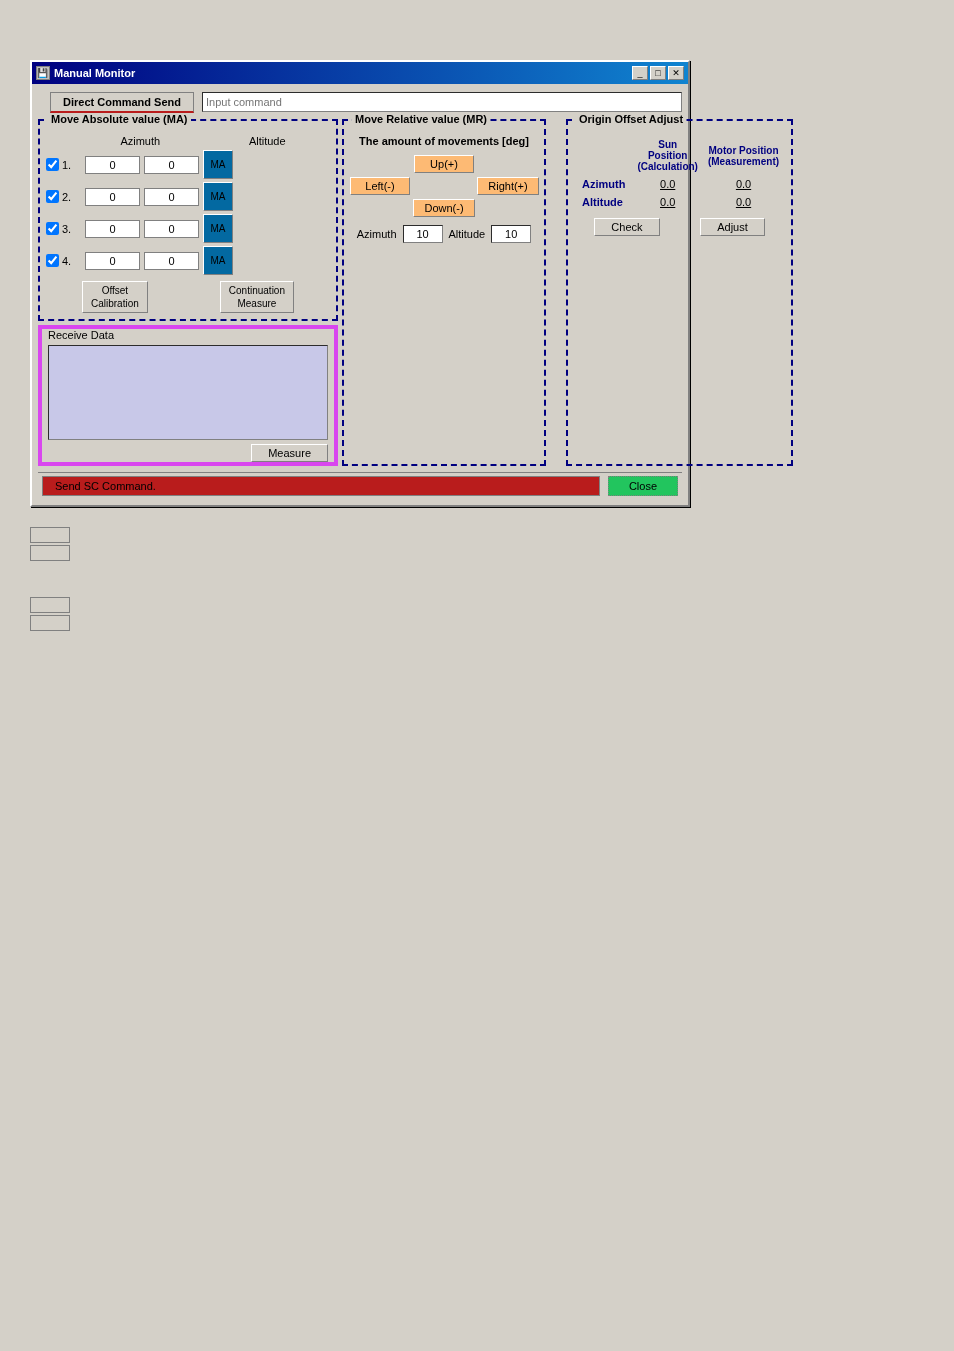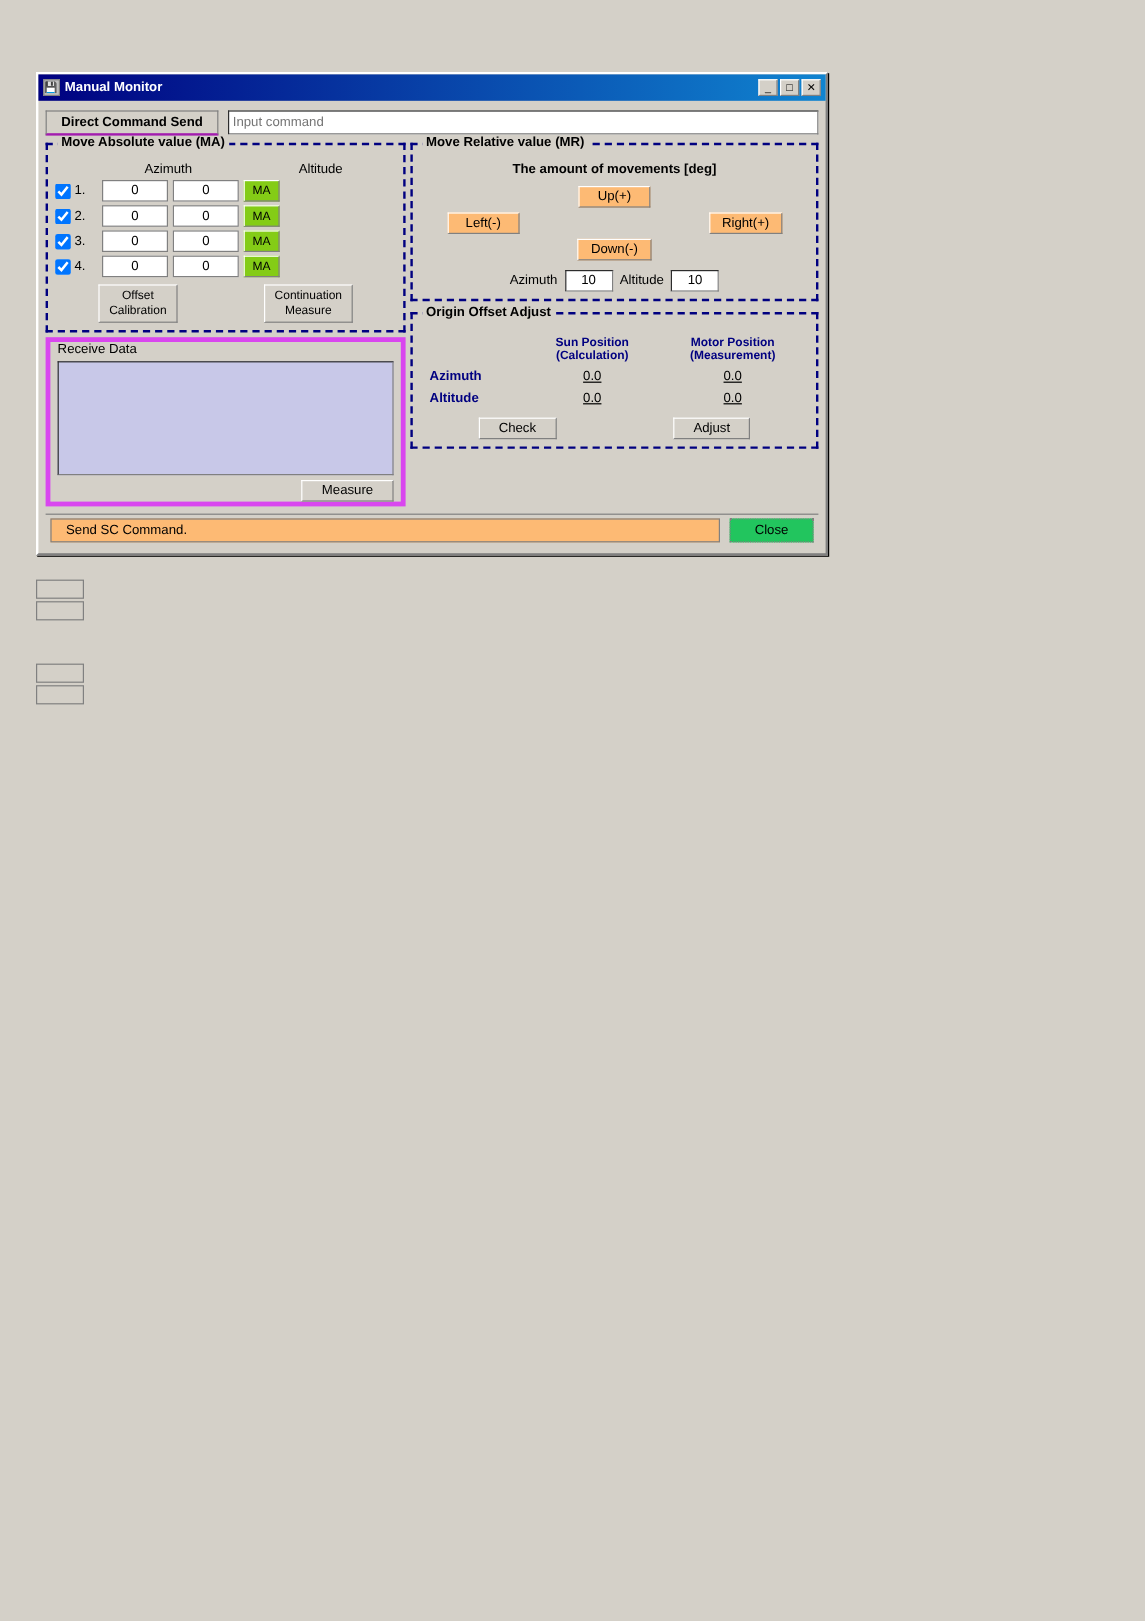--- a/index.html
+++ b/index.html
@@ -91,22 +91,23 @@
       font-size: 11px;
       font-weight: bold;
       cursor: pointer;
       margin-right: 2px;
       position: relative;
       top: 1px;
     }
 
     .tab-button.active {
       background: #d4d0c8;
-      border-bottom: 2px solid #a21caf;
+      border-bottom: 2px solid #b91c1c;
       z-index: 1;
+      margin-left: 12px;
     }
 
     .tab-input {
       border: 1px inset #808080;
       background: #fff;
       height: 20px;
       padding: 0 3px;
       font-size: 11px;
       flex: 1;
       margin-left: 6px;
@@ -128,22 +129,21 @@
     .left-panel {
       flex: 0 0 300px;
       display: flex;
       flex-direction: column;
       gap: 4px;
     }
 
     .right-panel {
       flex: 1;
       display: flex;
-      flex-direction: column;
-      gap: 9px;
+      gap: 20px;
     }
 
     
     .group-box {
       border: 1px solid #808080;
       position: relative;
       padding: 14px 6px 6px 6px;
     }
 
     .group-box.dashed {
@@ -188,22 +188,22 @@
       height: 18px;
       border: 1px solid #808080;
       background: #fff;
       text-align: center;
       font-size: 11px;
       padding: 0 2px;
     }
 
     .ma-btn {
       width: 30px;
-      height: 18px;
-      background: #84cc16;
+      height: 29px;
+      background: #0369a1;
       border: 1px solid #fff;
       border-right-color: #808080;
       border-bottom-color: #808080;
       font-size: 10px;
       cursor: pointer;
     }
 
     .offset-row {
       display: flex;
       justify-content: space-around;
@@ -367,21 +367,21 @@
       display: flex;
       align-items: center;
       justify-content: space-between;
       margin-top: 6px;
       padding: 3px 4px;
       background: #d4d0c8;
       border-top: 1px solid #808080;
     }
 
     .send-sc-btn {
-      background: #fdba74;
+      background: #b91c1c;
       border: 1px solid #808080;
       padding: 3px 12px;
       font-size: 11px;
       cursor: pointer;
       flex: 1;
       text-align: left;
     }
 
     .close-btn-bottom {
       background: #22c55e;

